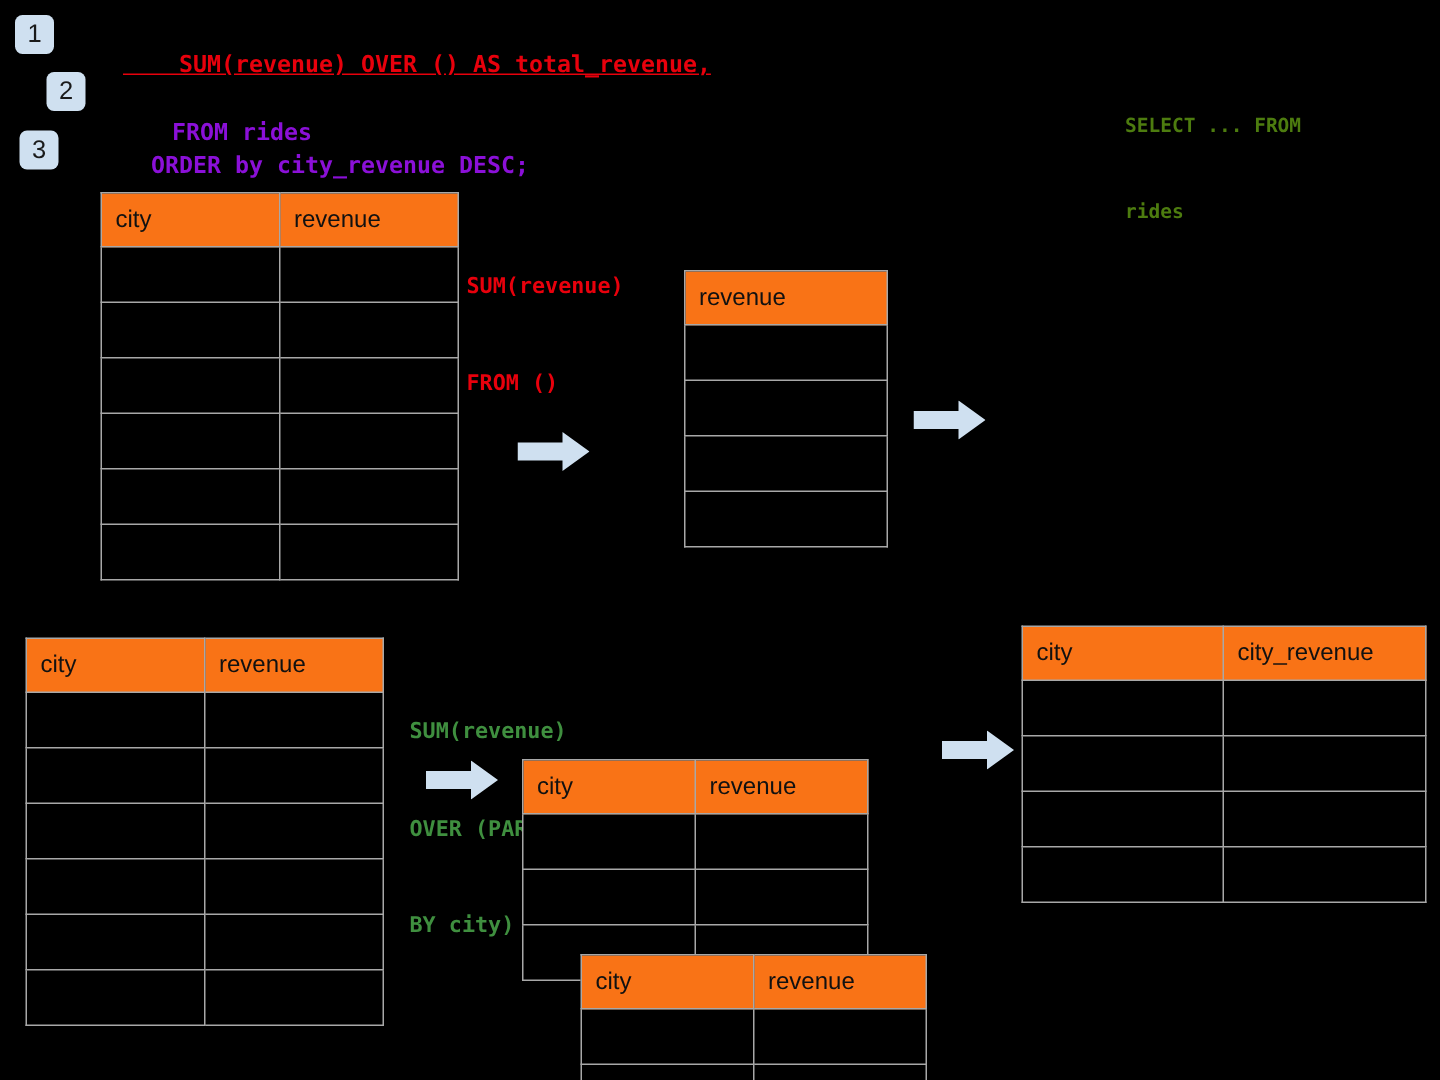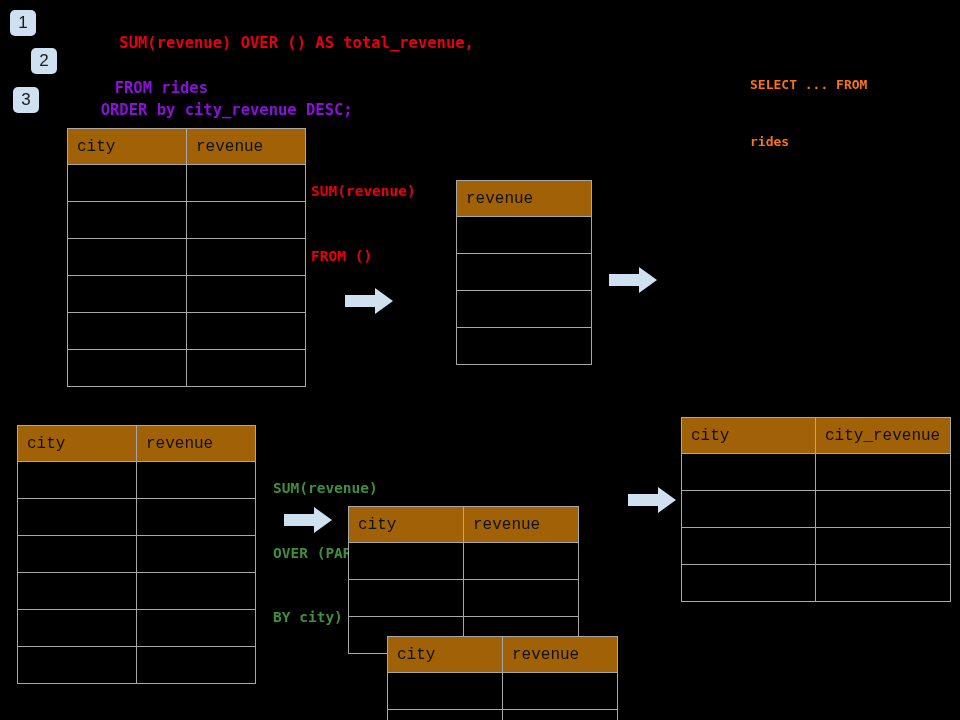--- a/index.html
+++ b/index.html
@@ -34,57 +34,56 @@
   .sql {
     position: absolute;
     font-family: "DejaVu Sans Mono", monospace;
     font-size: 15.5px;
     line-height: 21.5px;
     white-space: pre;
     font-weight: bold;
     letter-spacing: 0px;
   }
   .sql-purple { color: #8b10d8; }
-  .sql-red    { color: #e8000c; }
+  .sql-red    { color: #e8000c; text-decoration: underline; }
   .sql-green  { color: #3f8f3f; }
 
   .note {
     position: absolute;
     font-family: "DejaVu Sans Mono", monospace;
     font-size: 14.5px;
     line-height: 21.5px;
     white-space: pre;
     font-weight: bold;
   }
   .note-red   { color: #e8000c; }
   .note-green { color: #3f8f3f; }
-  .note-purple{ color: #f97316; }
+  .note-purple{ color: #4d7c0f; }
 
   
   .tbl {
     position: absolute;
     border-collapse: collapse;
     table-layout: fixed;
     background: #000000;
   }
   .tbl th, .tbl td {
     border: 1px solid #a8a8a8;
     padding: 0;
     margin: 0;
     font-family: "Liberation Sans", sans-serif;
     font-weight: normal;
   }
   .tbl th {
-    background: #a16207;
+    background: #f97316;
     color: #111111;
     font-size: 16px;
     text-align: left;
     padding-left: 9px;
     height: 35px;
-    font-family: Liberation Mono, monospace;
   }
   .tbl td {
     background: #000000;
     height: 36px;
   }
 
   
   .arrow {
     position: absolute;
   }

